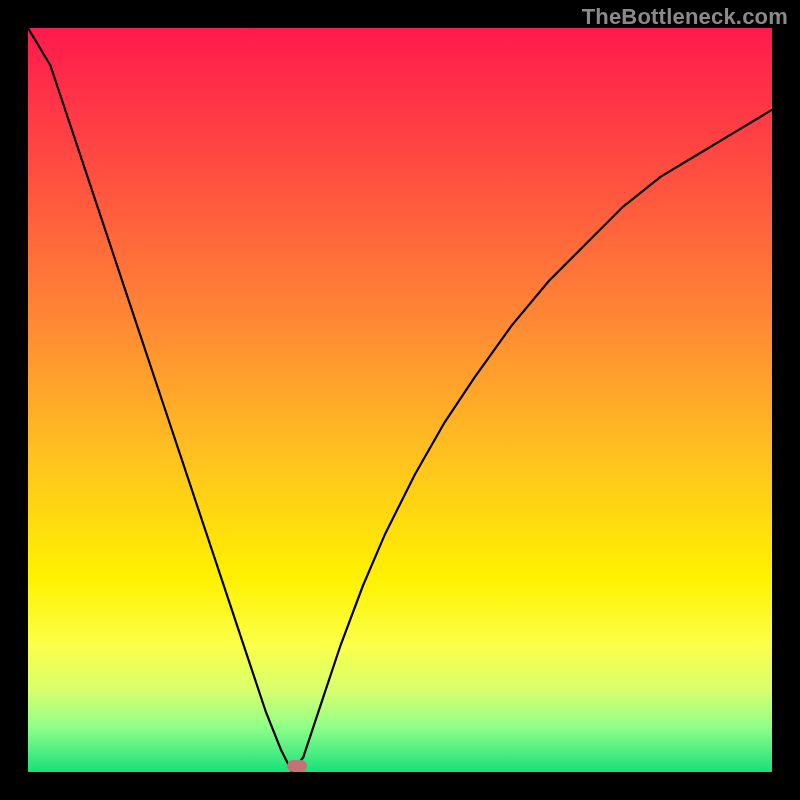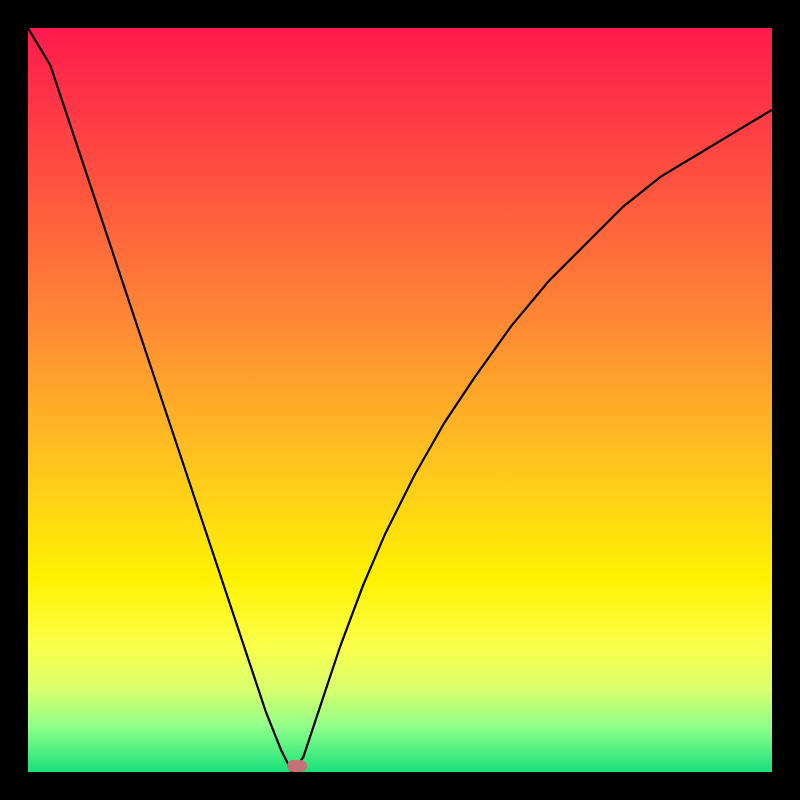--- a/index.html
+++ b/index.html
@@ -41,20 +41,21 @@
     height: 12px;
     border-radius: 6px;
     background: #c57177;
     transform: translate(-50%, -50%);
   }
 </style>
 </head>
 <body>
 
 <div class="frame">
+  <div class="watermark">TheBottleneck.com</div>
   <svg class="plot" viewBox="0 0 744 744" preserveAspectRatio="none">
     <defs>
       <linearGradient id="bg-grad" x1="0" y1="0" x2="0" y2="1">
           <stop offset="0%" stop-color="#ff1a4d"></stop>
           <stop offset="20%" stop-color="#ff5040"></stop>
           <stop offset="40%" stop-color="#ff8a34"></stop>
           <stop offset="57.99999999999999%" stop-color="#ffc31f"></stop>
           <stop offset="74%" stop-color="#fff200"></stop>
           <stop offset="83%" stop-color="#fbff4a"></stop>
           <stop offset="89%" stop-color="#d8ff6e"></stop>

